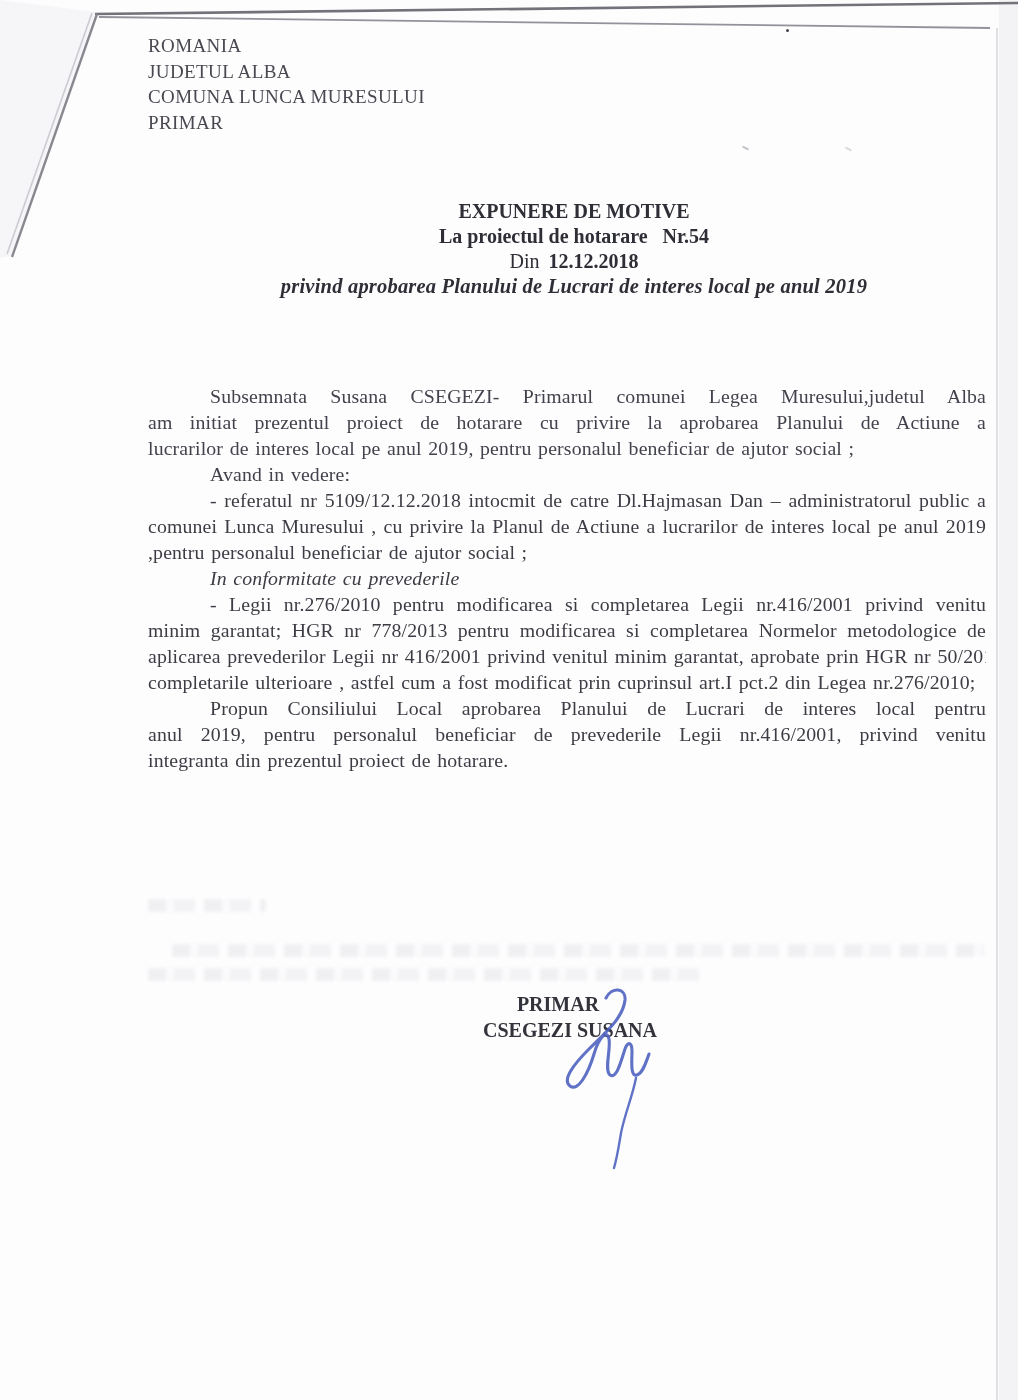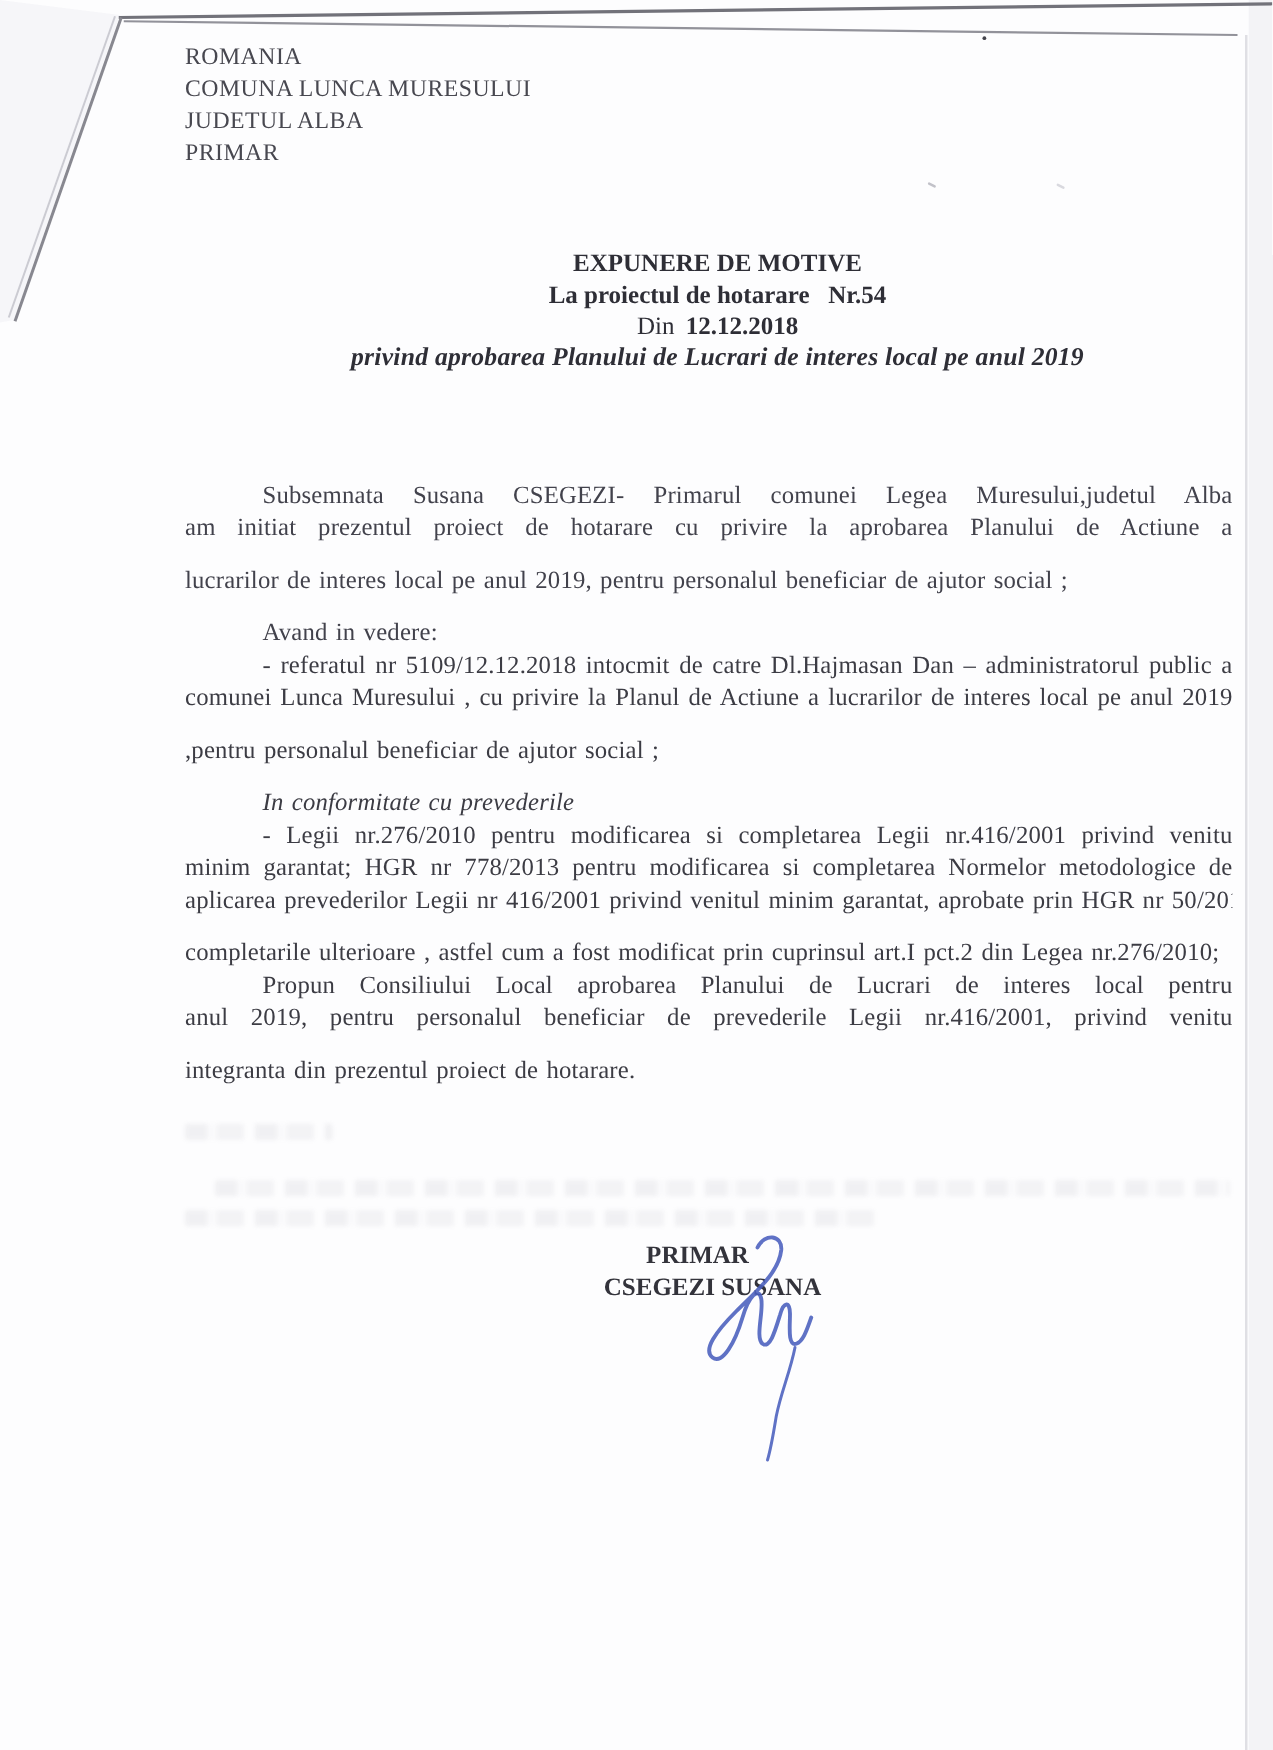--- a/index.html
+++ b/index.html
@@ -32,21 +32,21 @@
   .title-block .b{font-weight:bold;}
   .title-line2{white-space:pre;font-weight:bold;}
   .title-line3 .date{font-weight:bold;margin-left:9px;}
   .title-line4{font-weight:bold;font-style:italic;font-size:20.5px;letter-spacing:.2px;text-align:center;}
   
   .body-text{
     position:absolute;left:148px;top:383px;width:838px;
     font-size:19.8px;line-height:26px;word-spacing:1.5px;letter-spacing:.15px;
   }
   .ln{white-space:nowrap;overflow:hidden;text-align:justify;text-align-last:justify;height:26px;}
-  .ln.plain{text-align:left;text-align-last:left;margin-top:16px;}
+  .ln.plain{text-align:left;text-align-last:left;}
   .ln.indent{text-indent:62px;}
   .ln.italic{font-style:italic;}
   .p1{color:#42424c;}
   .emph{
     font-weight:bold;font-style:italic;
     text-decoration:underline;text-decoration-thickness:2px;text-underline-offset:4px;
   }
   
   .sig-block{
     position:absolute;left:420px;top:991px;width:300px;
@@ -77,22 +77,22 @@
     <path d="M11,254 L11,630" stroke="url(#fadeLeft)" stroke-width="2" fill="none"></path>
     <path d="M997,28 L997,1400" stroke="#dfdfe4" stroke-width="2" fill="none"></path>
   </svg>
 
   <div class="speck-dot" style="left:786px;top:29px;"></div>
   <div class="speck-tick" style="left:742px;top:147px;"></div>
   <div class="speck-tick" style="left:845px;top:148px;opacity:.6;"></div>
 
   <div class="letterhead">
     <div>ROMANIA</div>
+    <div>JUDETUL ALBA</div>
     <div>COMUNA LUNCA MURESULUI</div>
-    <div>JUDETUL ALBA</div>
     <div>PRIMAR</div>
   </div>
 
   <div class="title-block">
     <div class="b">EXPUNERE DE MOTIVE</div>
     <div class="title-line2">La proiectul de hotarare   Nr.54</div>
     <div class="title-line3">
       <span>Din</span><span class="date">12.12.2018</span>
     </div>
     <div class="title-line4">privind aprobarea Planului de Lucrari de interes local pe anul 2019</div>

